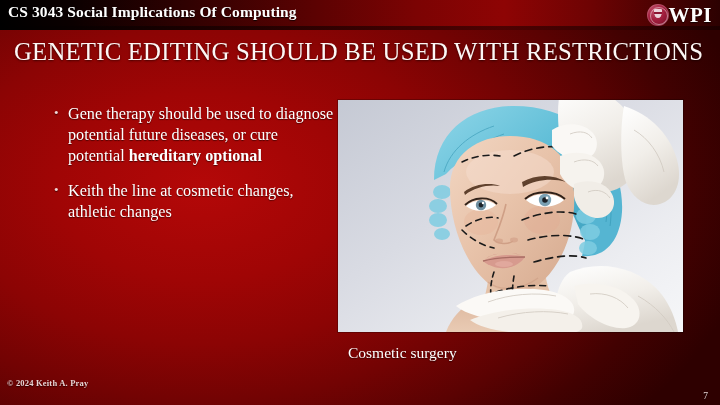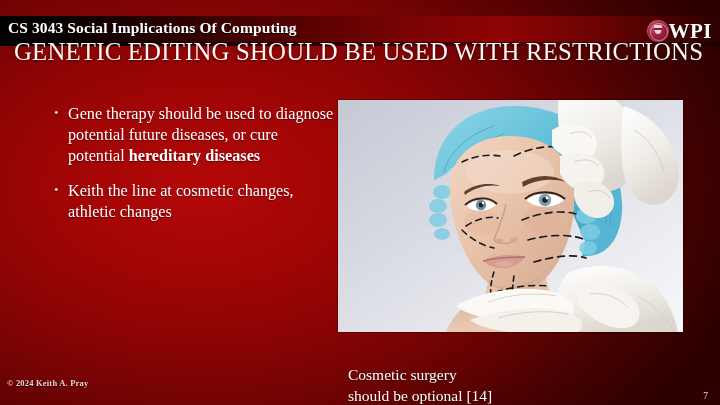--- a/index.html
+++ b/index.html
@@ -21,21 +21,21 @@
         #5a0202 74%,
         #420101 86%,
         #2e0000 100%);
     font-family: "Liberation Serif", "DejaVu Serif", serif;
     -webkit-font-smoothing: antialiased;
   }
 
   
   #header-bar {
     position: absolute;
-    left: 0; top: 16px;
+    left: 0; top: 0;
     width: 720px; height: 30px;
     background: linear-gradient(90deg,
       #000000 0%,
       #0b0000 10%,
       #300101 26%,
       #5c0202 44%,
       #7c0303 58%,
       #8e0404 70%,
       #6e0303 82%,
       #4a0202 92%,
@@ -163,21 +163,20 @@
 
   
   #photo-caption {
     position: absolute;
     left: 348px; top: 343px;
     width: 300px;
     color: #ffffff;
     font-size: 15.5px;
     line-height: 1.33;
     text-shadow: 0 1px 1px rgba(0,0,0,.55);
-    margin-top: 22px;
   }
 
   
   #footer-copyright {
     position: absolute;
     left: 7px; bottom: 17px;
     font-size: 8.5px;
     font-weight: bold;
     color: #e8d4d4;
     letter-spacing: .2px;
@@ -208,21 +207,21 @@
       <div id="wpi-text">WPI</div>
     </div>
   </div>
 
   <div id="slide-title" style="transform: scaleX(0.991379);">GENETIC EDITING SHOULD BE USED WITH RESTRICTIONS</div>
 
   <div id="bullet-list">
 
     <div class="bullet-row">
       <span class="bullet-dot">•</span>
-      <span class="bullet-text">Gene therapy should be used to diagnose potential future diseases, or cure potential <b>hereditary diseases</b></span>
+      <span class="bullet-text">Gene therapy should be used to diagnose potential future diseases, or cure potential <b>hereditary optional</b></span>
     </div>
 
     <div class="bullet-row">
       <span class="bullet-dot">•</span>
       <span class="bullet-text">Keith the line at cosmetic changes, athletic changes</span>
     </div>
 
   </div>
 
   <div id="photo-frame" title="Woman wearing blue surgical cap with dashed cosmetic-surgery marking lines on her face, framed by two gloved hands">
@@ -372,19 +371,18 @@
           </g>
         </g>
 
         <rect x="0" y="0" width="345" height="232" fill="none"></rect>
       </g>
     </svg>
   </div>
 
   <div id="photo-caption">
     <div>Cosmetic surgery</div>
-    <div>should be optional [14]</div>
   </div>
 
   <div id="footer-copyright">© 2024 Keith A. Pray</div>
   <div id="footer-pagenum">7</div>
 
 </div>
 
 </body></html>

